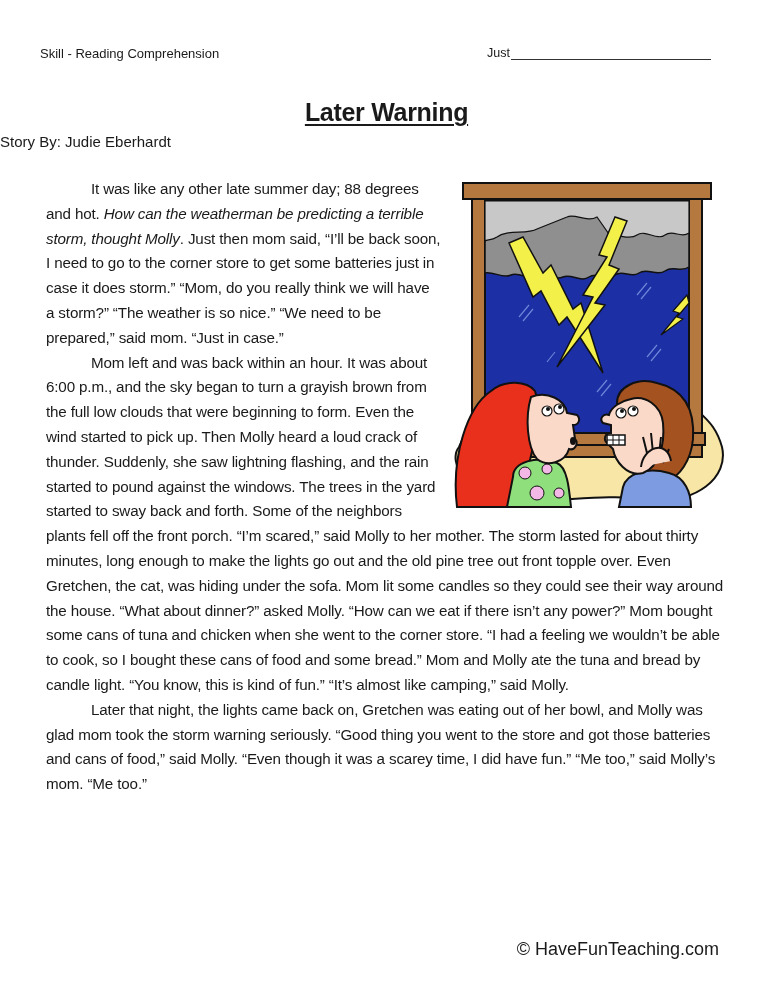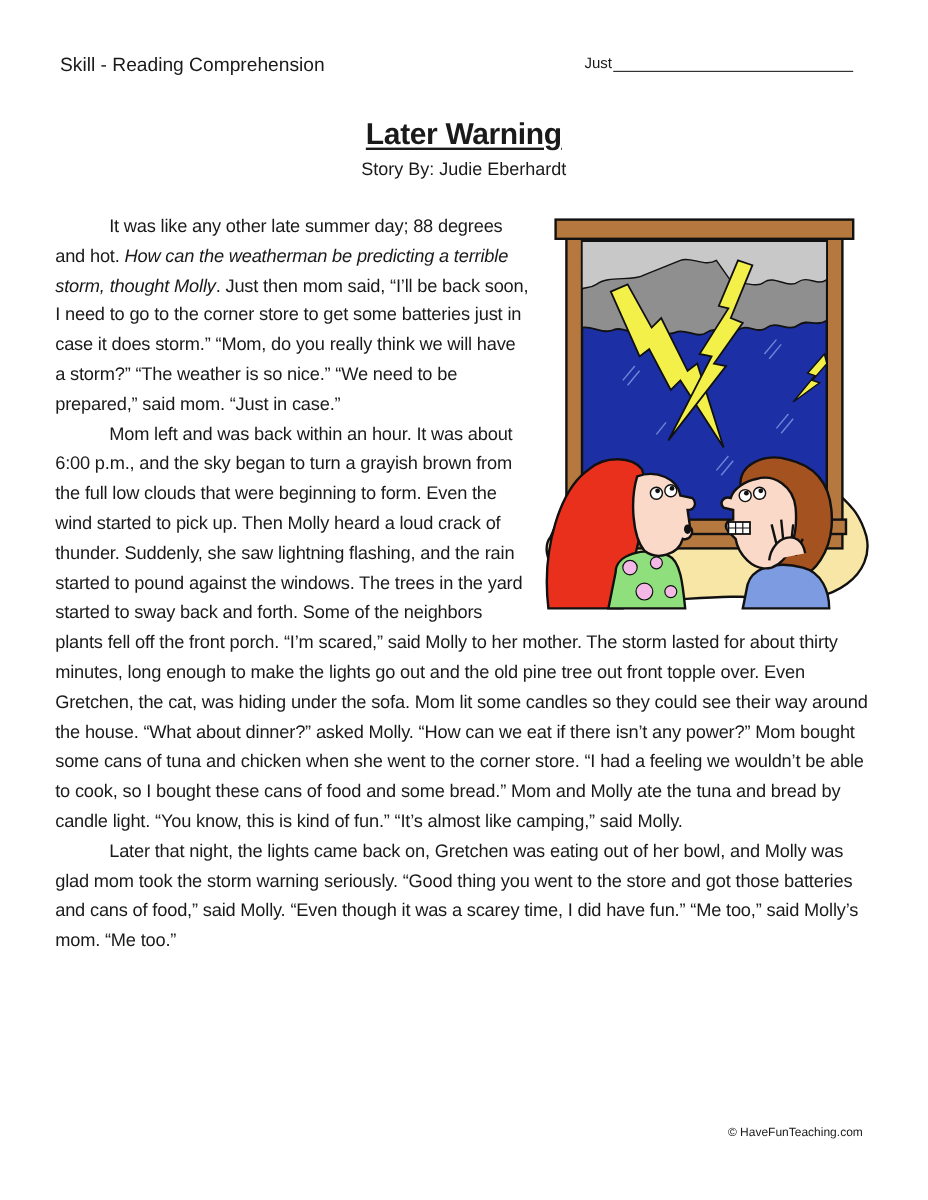--- a/index.html
+++ b/index.html
@@ -1,52 +1,52 @@
 <!DOCTYPE html>
 <html><head>
   <meta charset="utf-8">
   <style>
     html, body { margin: 0; padding: 0; background: #ffffff; }
     body {
       width: 773px; height: 1000px; position: relative; overflow: hidden;
       font-family: "Liberation Sans", sans-serif; color: #1a1a1a;
     }
     .header-left {
-      position: absolute; left: 50px; top: 46px; font-size: 16px;
+      position: absolute; left: 40px; top: 46px; font-size: 13px;
     }
     .header-right {
       position: absolute; left: 487px; top: 46px; font-size: 12.5px;
       display: flex; align-items: flex-end;
     }
     .name-line {
       display: inline-block; width: 200px; border-bottom: 1px solid #333;
       height: 13px; margin-left: 1px;
     }
     .title {
       position: absolute; left: 0; width: 773px; top: 98px; text-align: center;
       font-size: 25px; font-weight: bold; text-decoration: underline;
       text-underline-offset: 3px; text-decoration-thickness: 2px;
       letter-spacing: -0.3px;
     }
     .byline {
-      position: absolute; left: 0; width: 773px; top: 133px; text-align: center;
+      position: absolute; left: 0; width: 773px; top: 133px; text-align: left;
       font-size: 15px;
     }
     .story {
       position: absolute; left: 46px; top: 177px; width: 680px;
       font-size: 15.2px; line-height: 24.8px; letter-spacing: -0.15px;
     }
     .story p { margin: 0; text-indent: 45px; }
     .float-illus {
       float: right; width: 285px; height: 337px; margin: 0 -6px 0 6px;
       shape-outside: margin-box;
     }
     .story em { }
     .footer {
-      position: absolute; right: 54px; top: 939px; font-size: 10px;
+      position: absolute; right: 54px; top: 939px; font-size: 18px;
     }
     svg { display: block; }
   </style>
 </head>
 <body>
 
 <div class="header-left">Skill - Reading Comprehension</div>
 <div class="header-right">
   <span>Just</span>
   <span class="name-line"></span>

